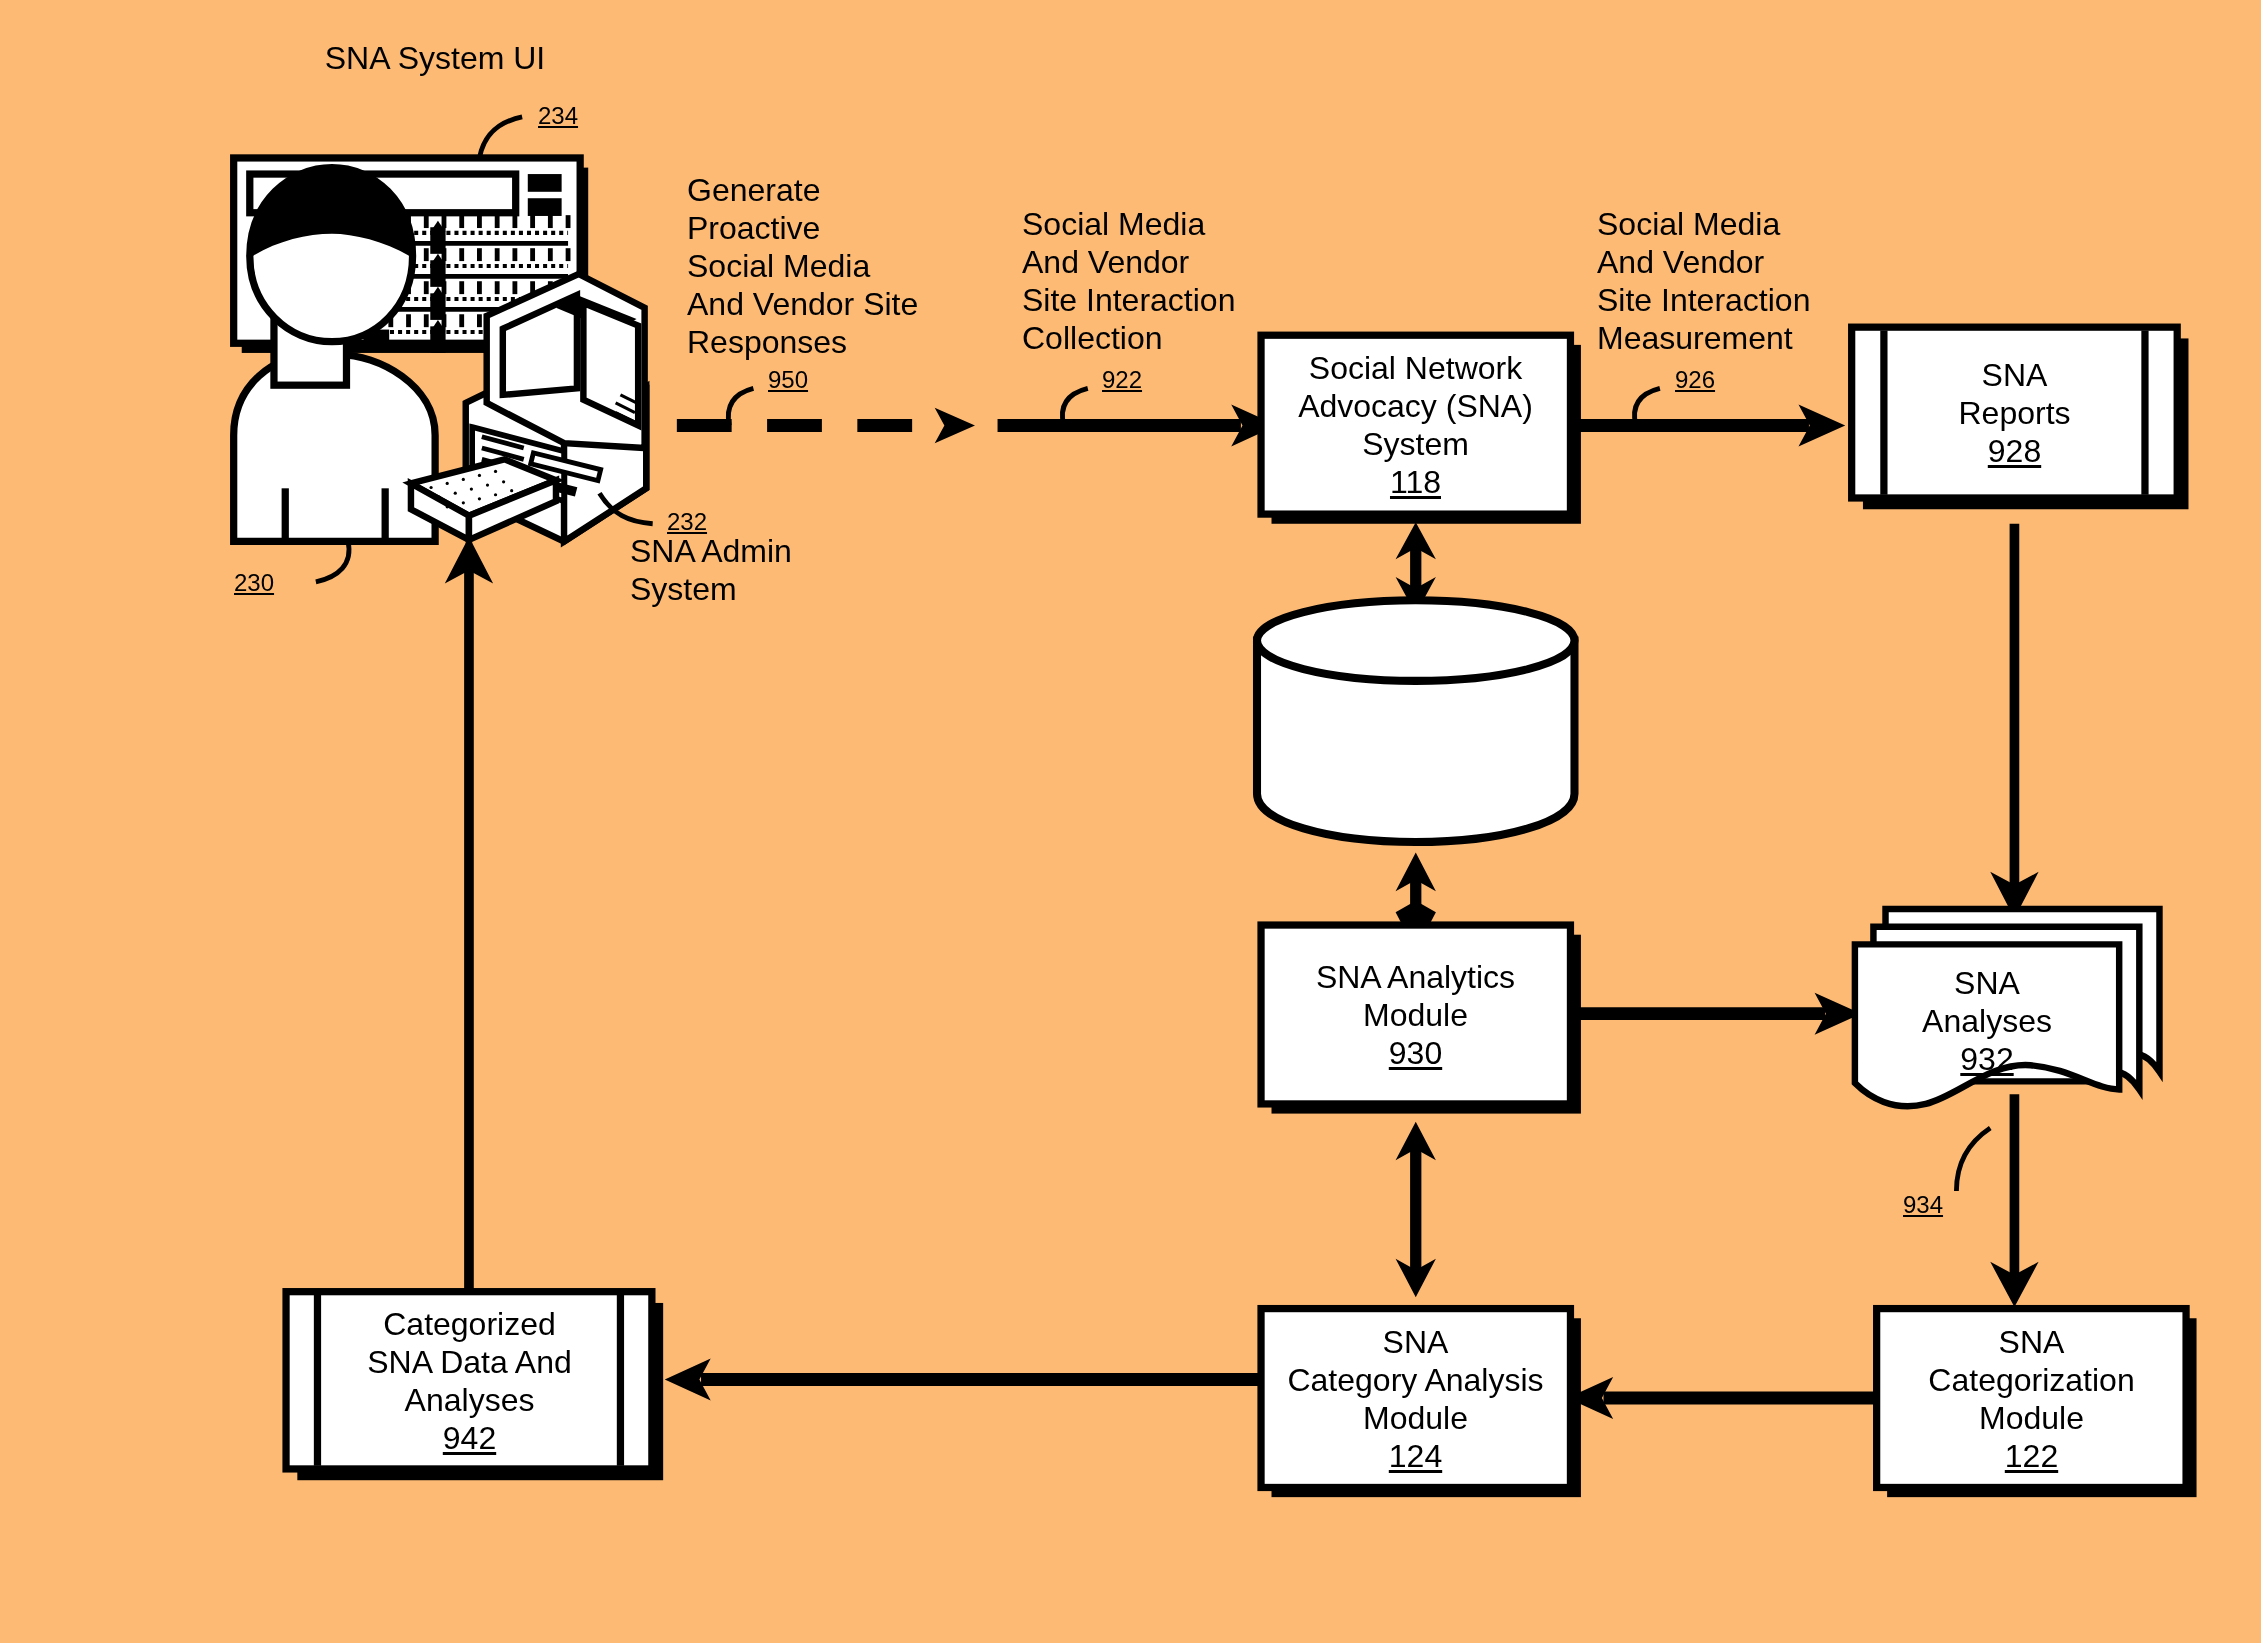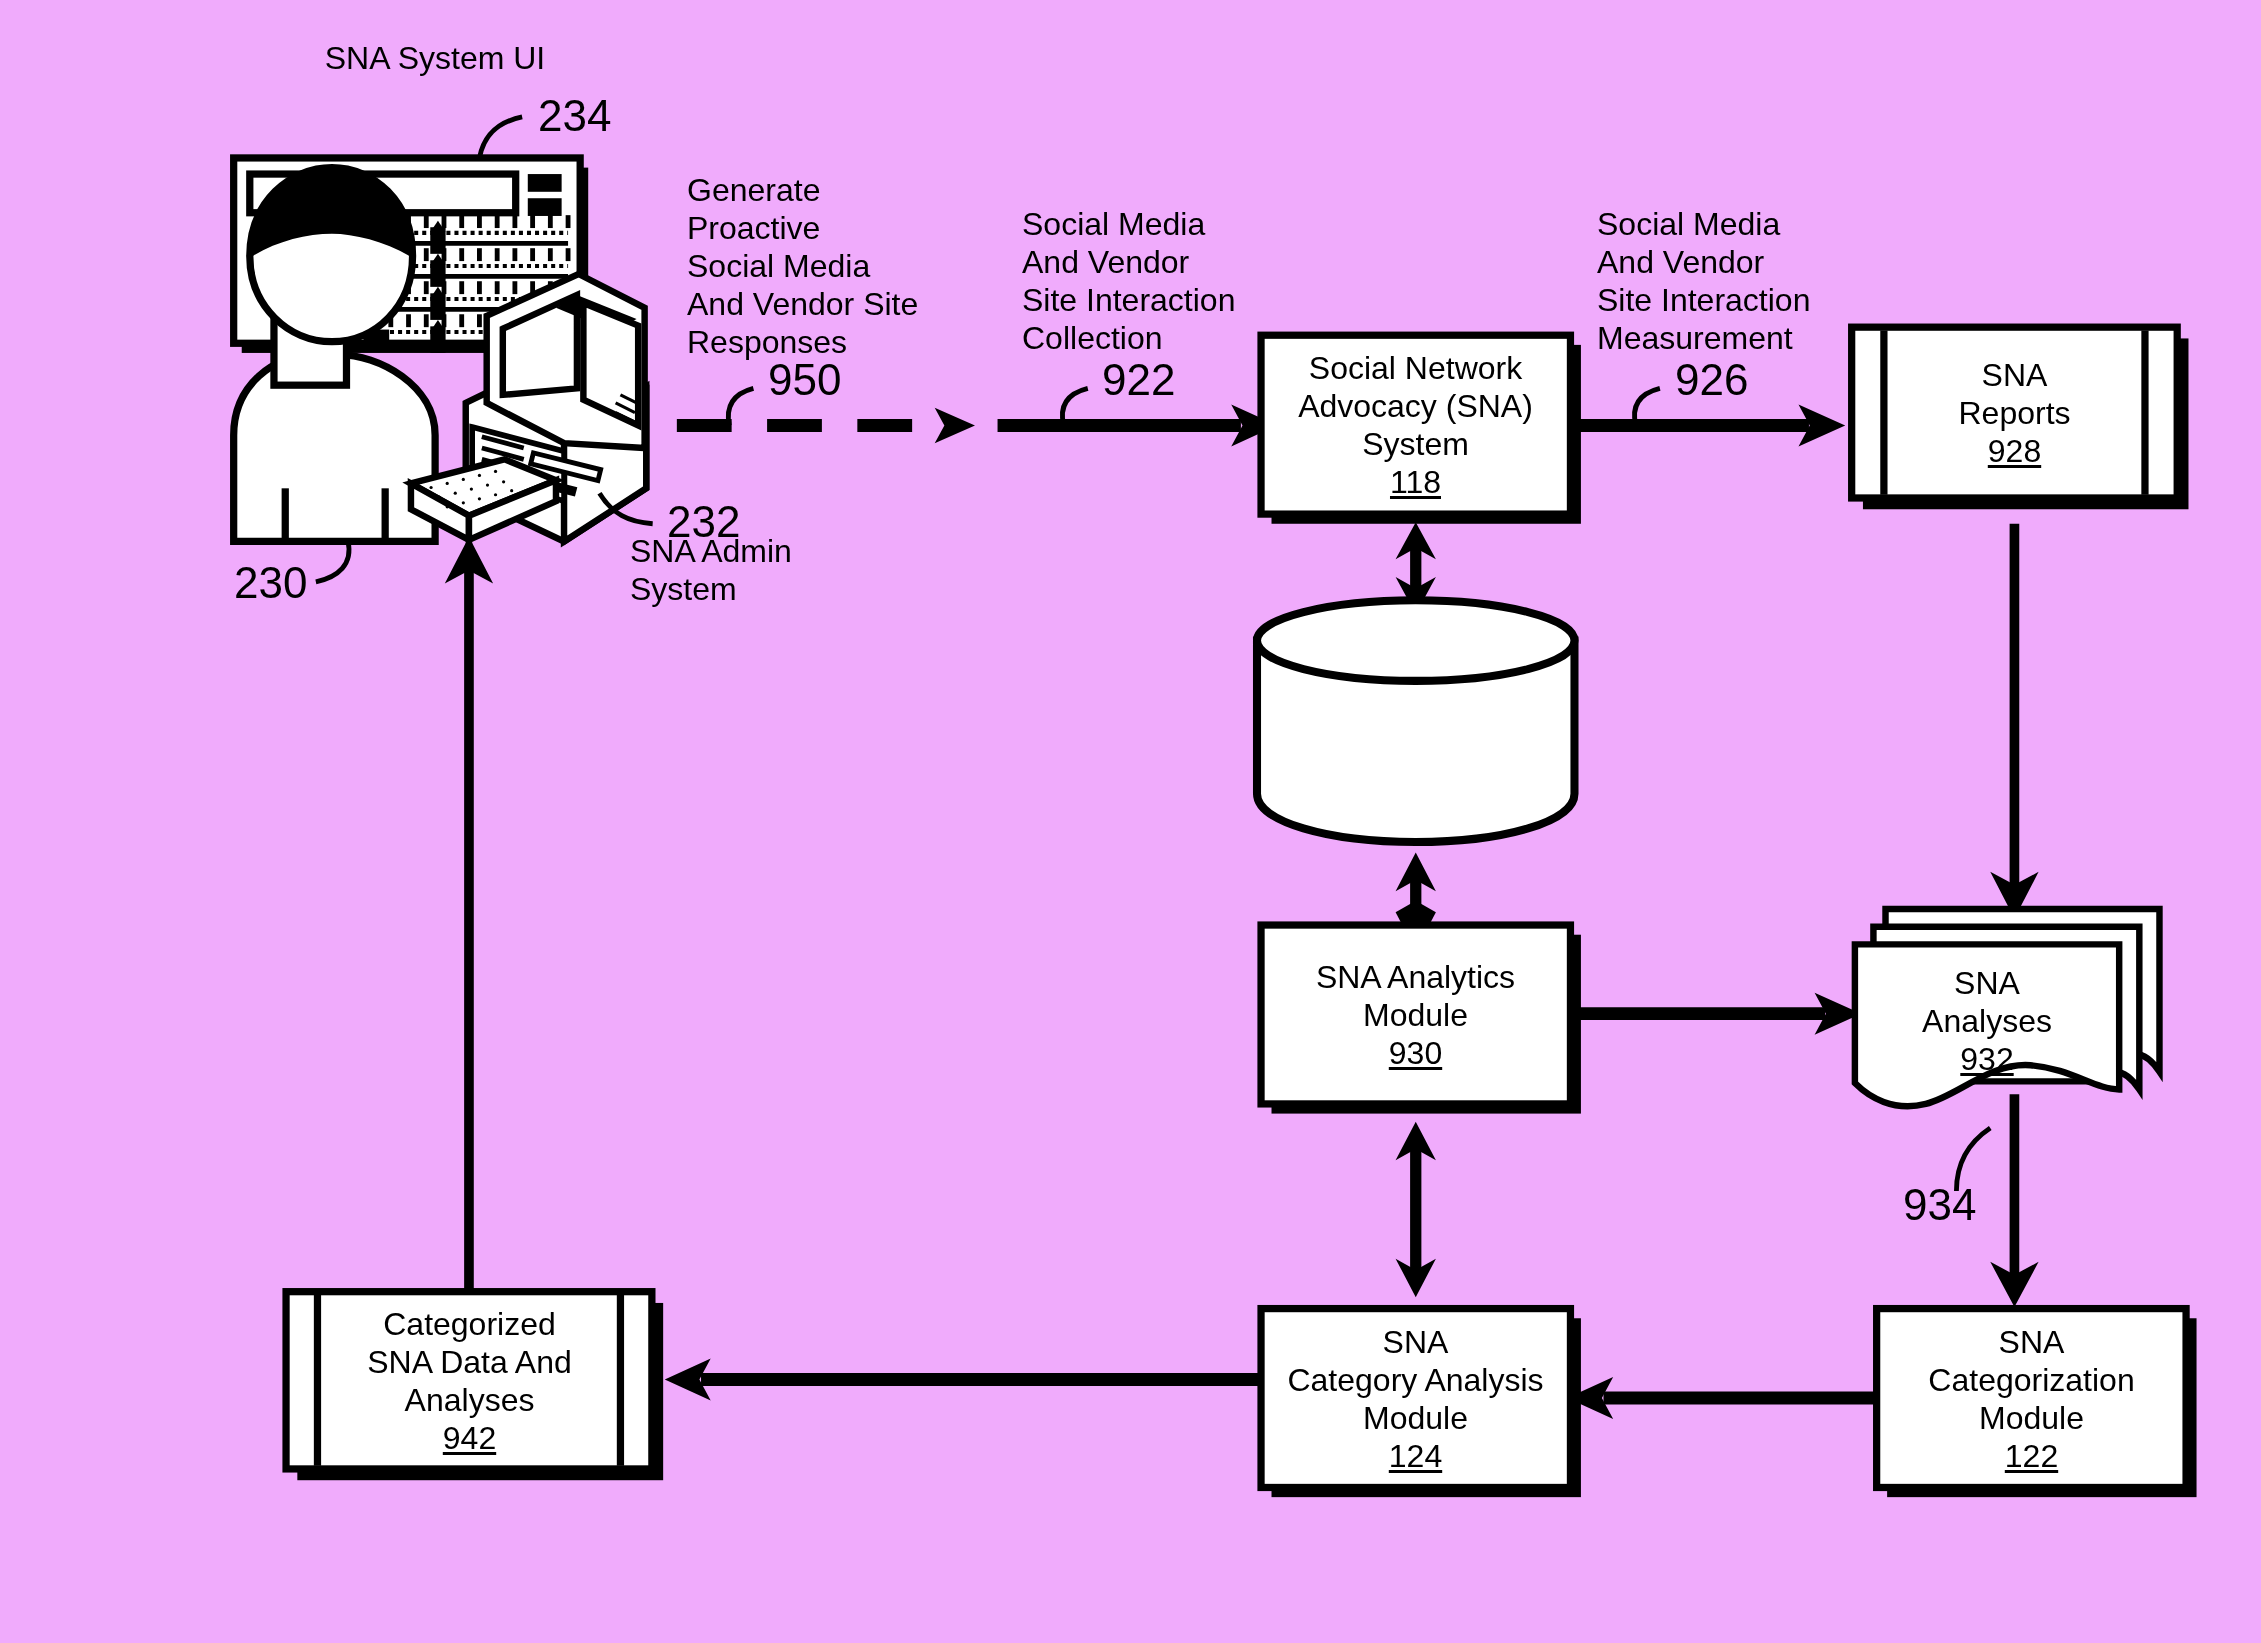--- a/index.html
+++ b/index.html
@@ -6,21 +6,21 @@
   html,body{margin:0;padding:0;background:#ffffff;}
   body{
     font-family:"Liberation Sans", sans-serif;
     color:#000000;
     -webkit-font-smoothing:antialiased;
   }
   #stage{
     position:relative;
     width:2261px;
     height:1643px;
-    background:#f0abfc;
+    background:#fdba74;
     overflow:hidden;
   }
   #stage svg{
     position:absolute;
     left:0; top:0;
     width:2261px;
     height:1643px;
   }
   .dlabel{
     position:absolute;
@@ -42,22 +42,23 @@
     font-size:32px;
     line-height:38px;
     text-align:center;
   }
   .boxtext .ref{
     text-decoration:underline;
     text-underline-offset:3.2px;
   }
   .refnum{
     position:absolute;
-    font-size:44px;
+    font-size:24px;
     line-height:37px;
+    text-decoration:underline;
   }
 </style>
 </head>
 <body>
 
 <div id="stage">
 
   <svg viewBox="0 0 2806 2039" xmlns="http://www.w3.org/2000/svg">
     <defs>
       <marker id="arrHead" markerWidth="16" markerHeight="14" refX="15" refY="7" orient="auto" markerUnits="userSpaceOnUse">

